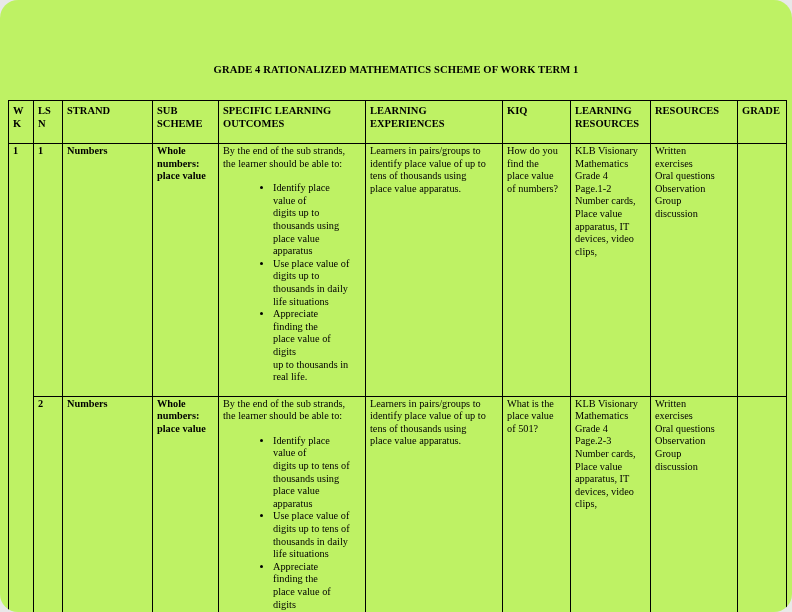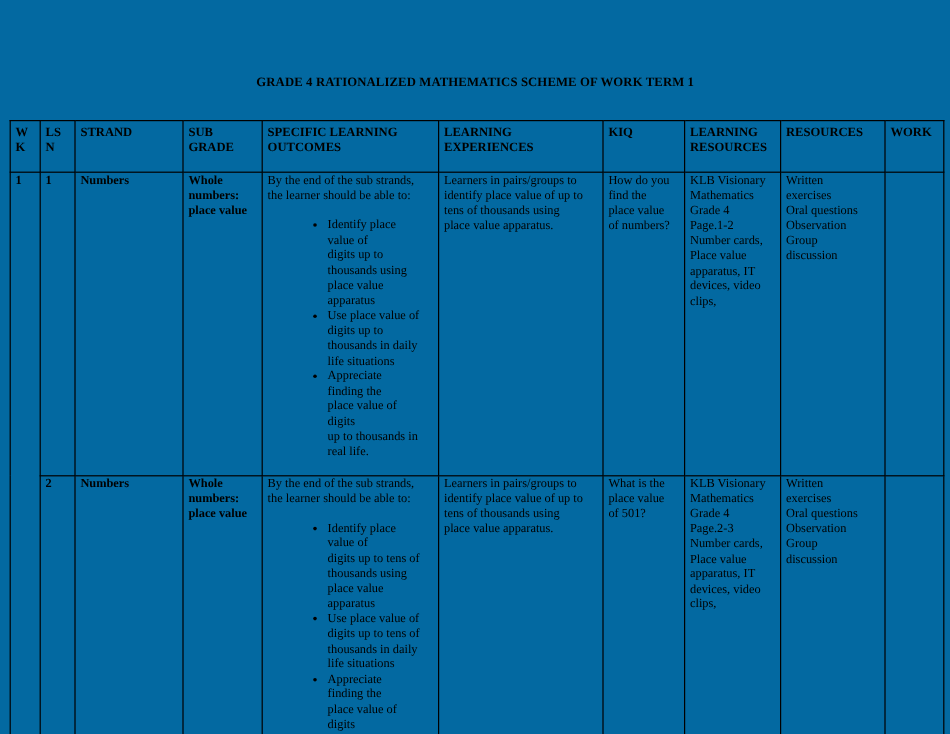--- a/index.html
+++ b/index.html
@@ -1,24 +1,25 @@
 <!DOCTYPE html>
 <html><head>
 <meta charset="utf-8">
 <style>
   * { margin: 0; padding: 0; box-sizing: border-box; }
   html, body { background: #e8e8e8; }
   .page {
     position: relative;
     width: 792px;
     height: 612px;
-    background: #0369a1;
+    background: #bef264;
     font-family: "Liberation Serif", "DejaVu Serif", serif;
     color: #000000;
     overflow: hidden;
+    border-radius: 18px;
   }
   .doc-title {
     position: absolute;
     top: 64px;
     left: 0;
     width: 100%;
     text-align: center;
     font-size: 10.6px;
     font-weight: bold;
     letter-spacing: 0.1px;
@@ -80,30 +81,30 @@
     </colgroup>
 
     <tbody>
         <tr class="hdr">
       <th class="lines">W
 K</th>
       <th class="lines">LS
 N</th>
       <th class="lines">STRAND</th>
       <th class="lines">SUB
-GRADE</th>
+SCHEME</th>
       <th class="lines">SPECIFIC LEARNING
 OUTCOMES</th>
       <th class="lines">LEARNING
 EXPERIENCES</th>
       <th class="lines">KIQ</th>
       <th class="lines">LEARNING
 RESOURCES</th>
       <th class="lines">RESOURCES</th>
-      <th class="lines">WORK</th>
+      <th class="lines">GRADE</th>
     </tr>
 
     <tr class="row-1">
       <td class="b" rowspan="2">1</td>
       <td class="b">1</td>
       <td class="b">Numbers</td>
       <td class="b lines">Whole
 numbers:
 place value</td>
       <td>

